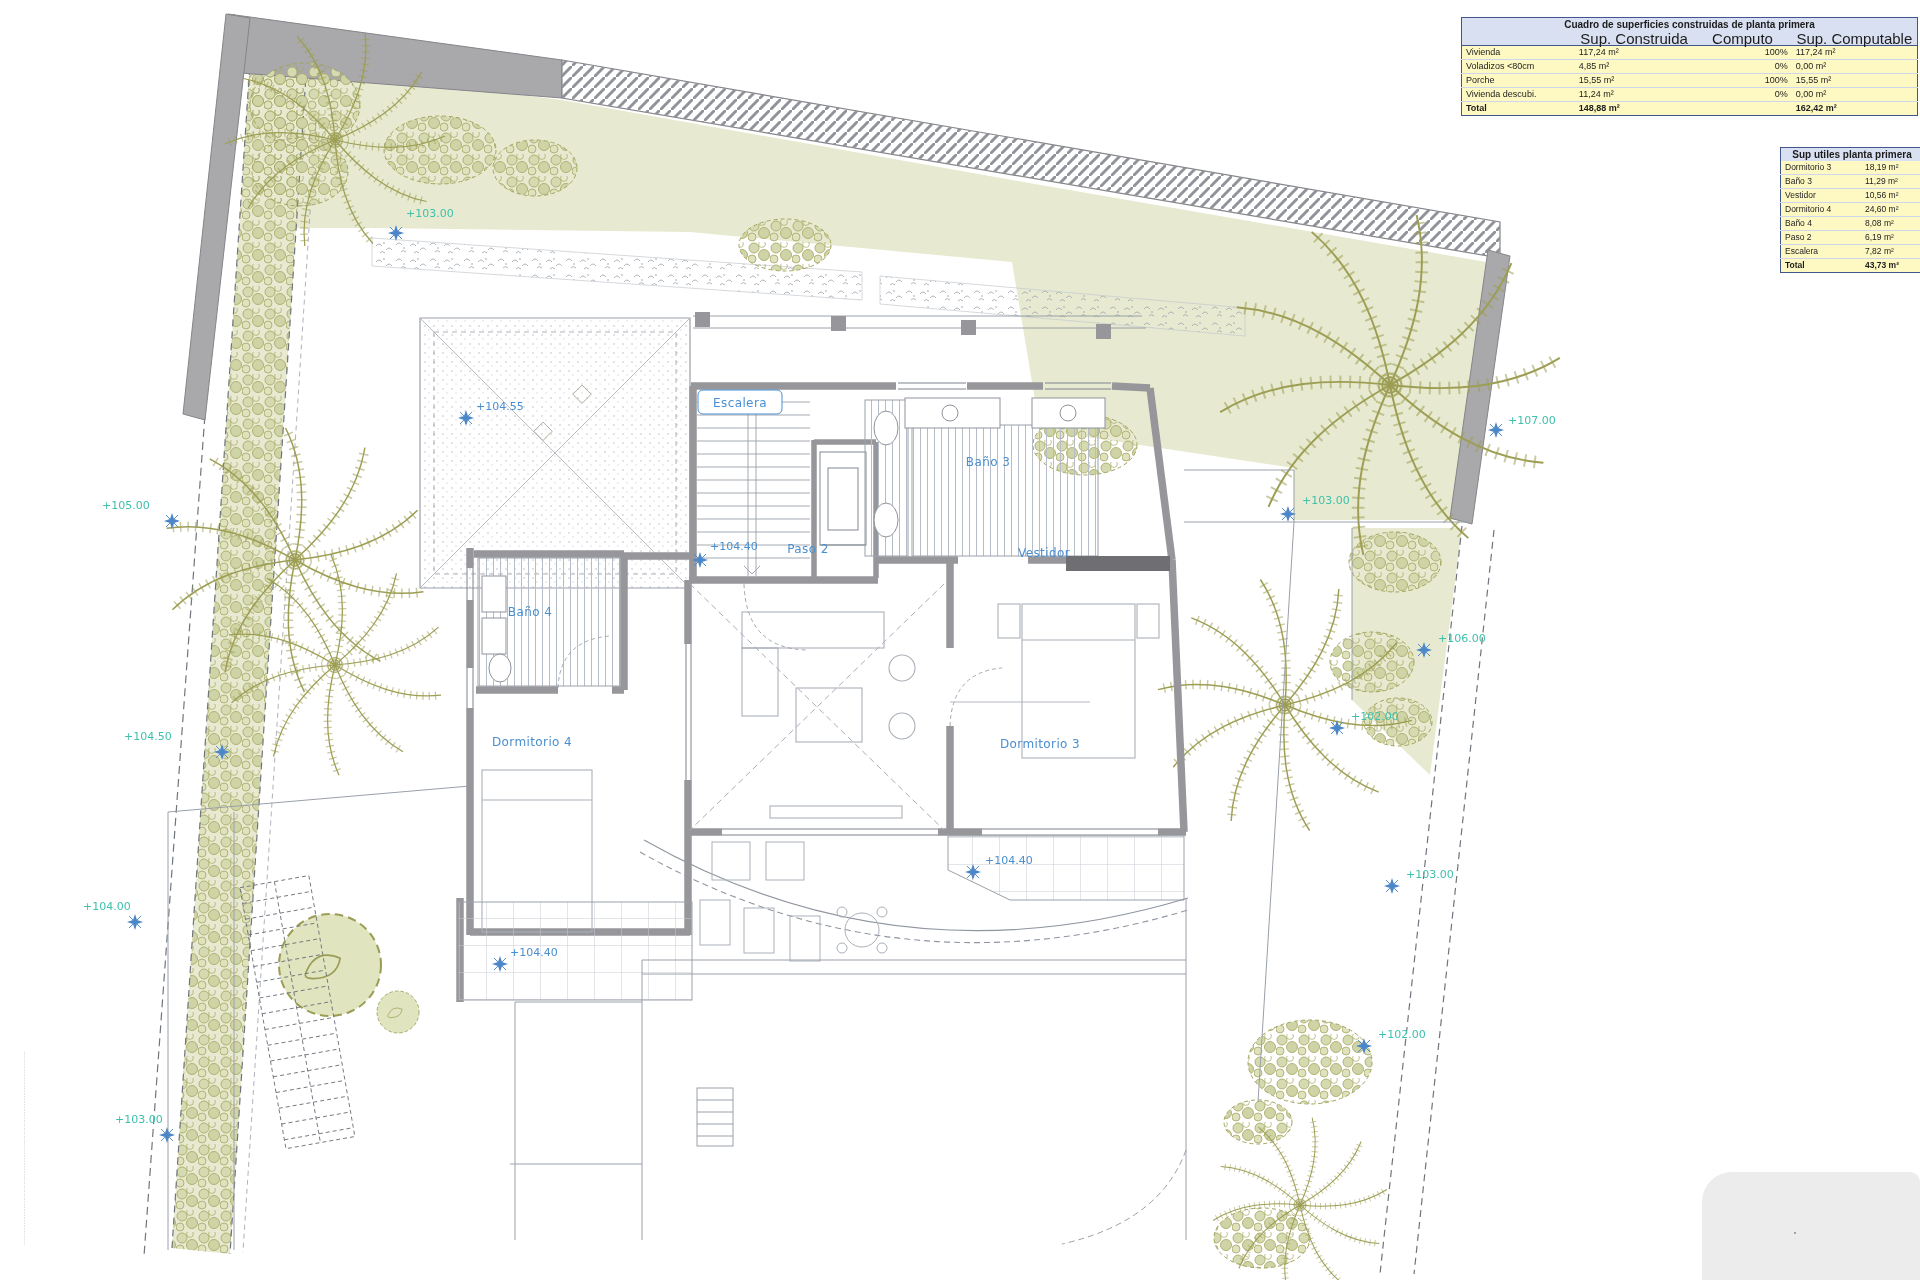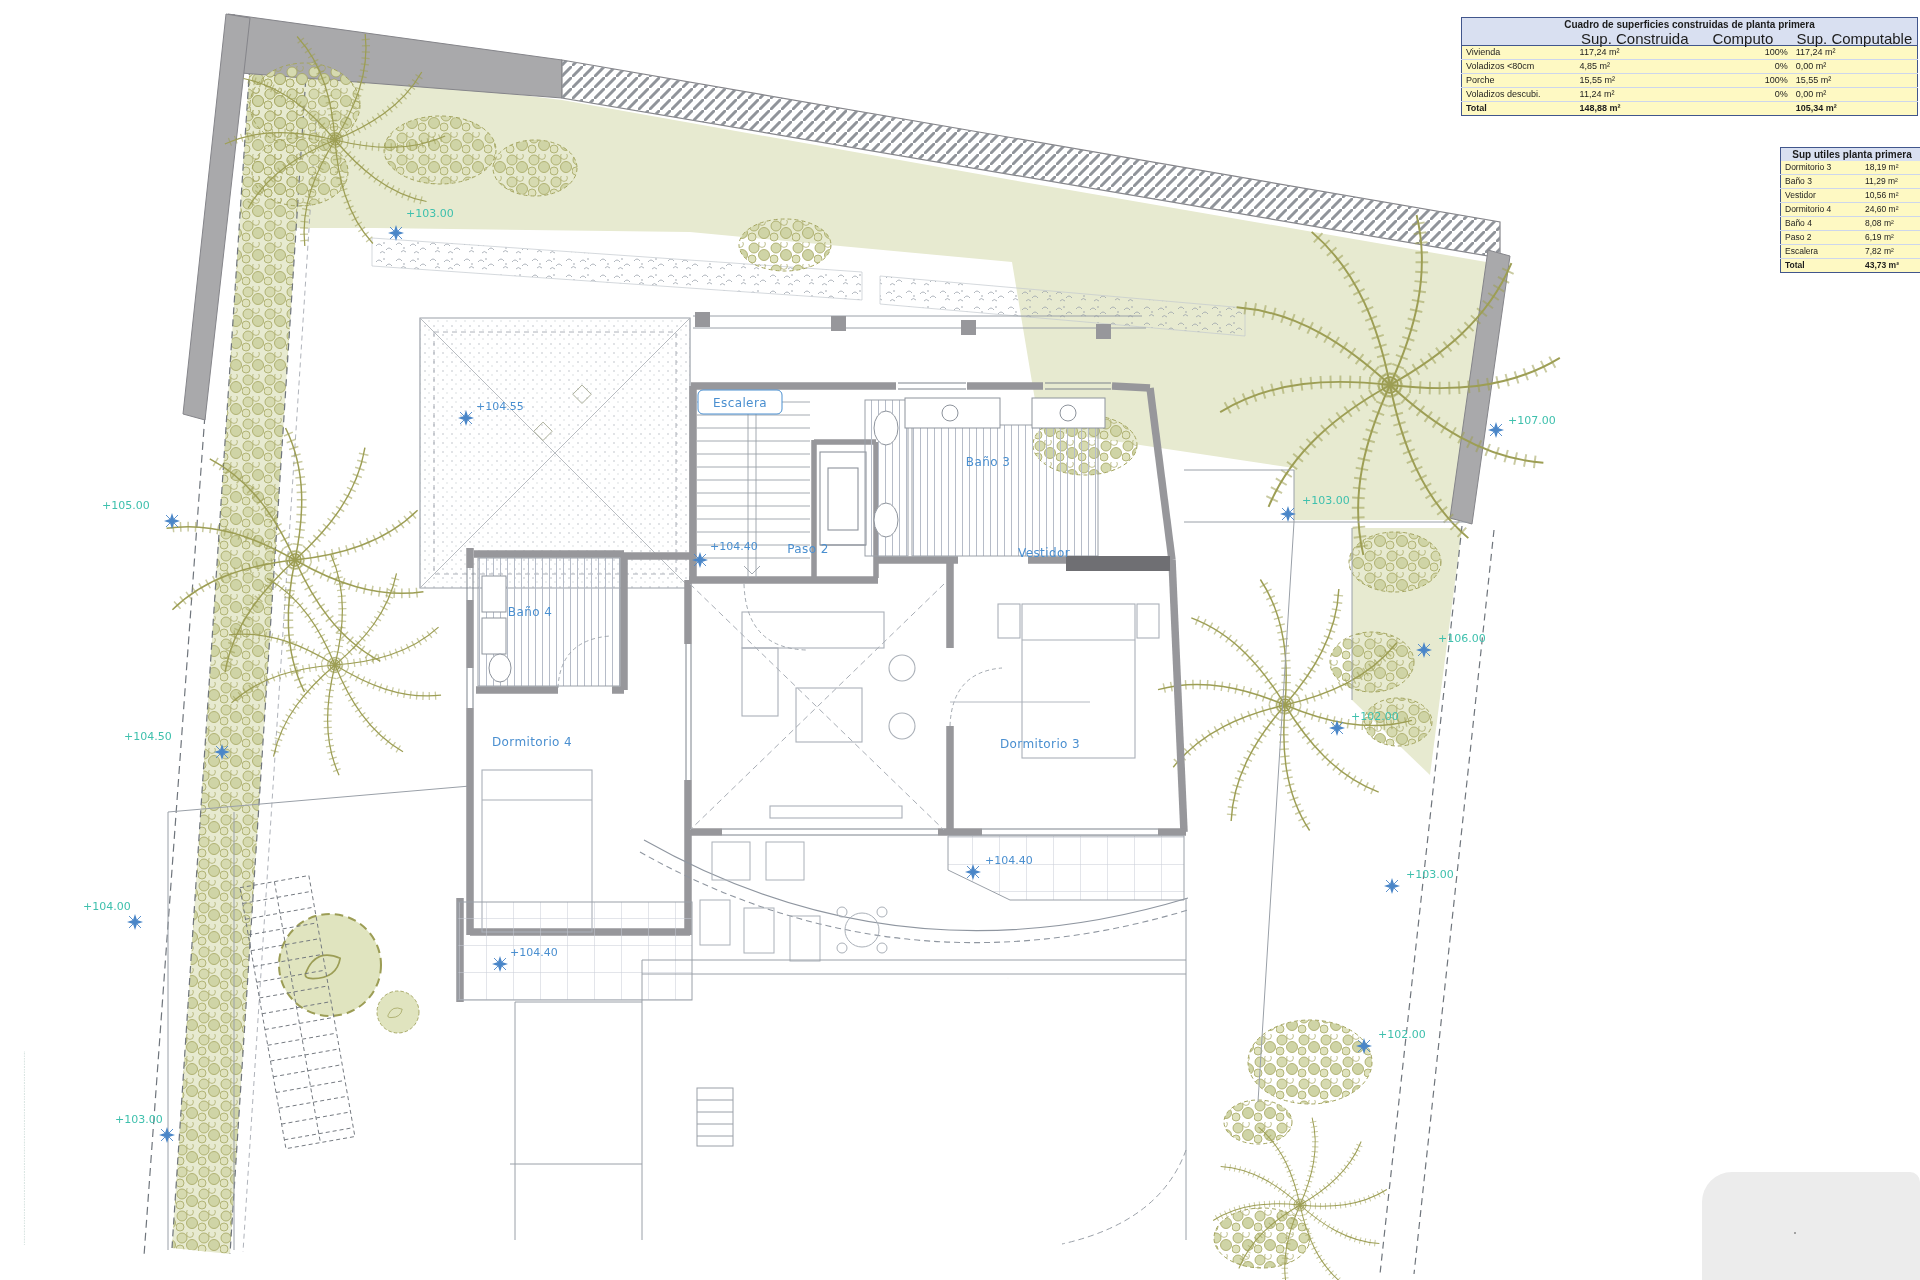--- a/index.html
+++ b/index.html
@@ -433,30 +433,30 @@
     <td class="ctr">0%</td>
     <td class="num">0,00 m²</td>
   </tr>
   <tr class="datrow">
     <td>Porche</td>
     <td class="num">15,55 m²</td>
     <td class="ctr">100%</td>
     <td class="num">15,55 m²</td>
   </tr>
   <tr class="datrow">
-    <td>Voladizos descubi.</td>
+    <td>Vivienda descubi.</td>
     <td class="num">11,24 m²</td>
     <td class="ctr">0%</td>
     <td class="num">0,00 m²</td>
   </tr>
   <tr class="totrow">
     <td>Total</td>
     <td class="num">148,88 m²</td>
     <td class="ctr"></td>
-    <td class="num">105,34 m²</td>
+    <td class="num">162,42 m²</td>
   </tr>
 </tbody>
     </table>
 
 
 <table id="tbl-useful" class="paneltable">
   <tbody>
         <tr>
     <td class="ttl" colspan="2">Sup utiles planta primera</td>
   </tr>

